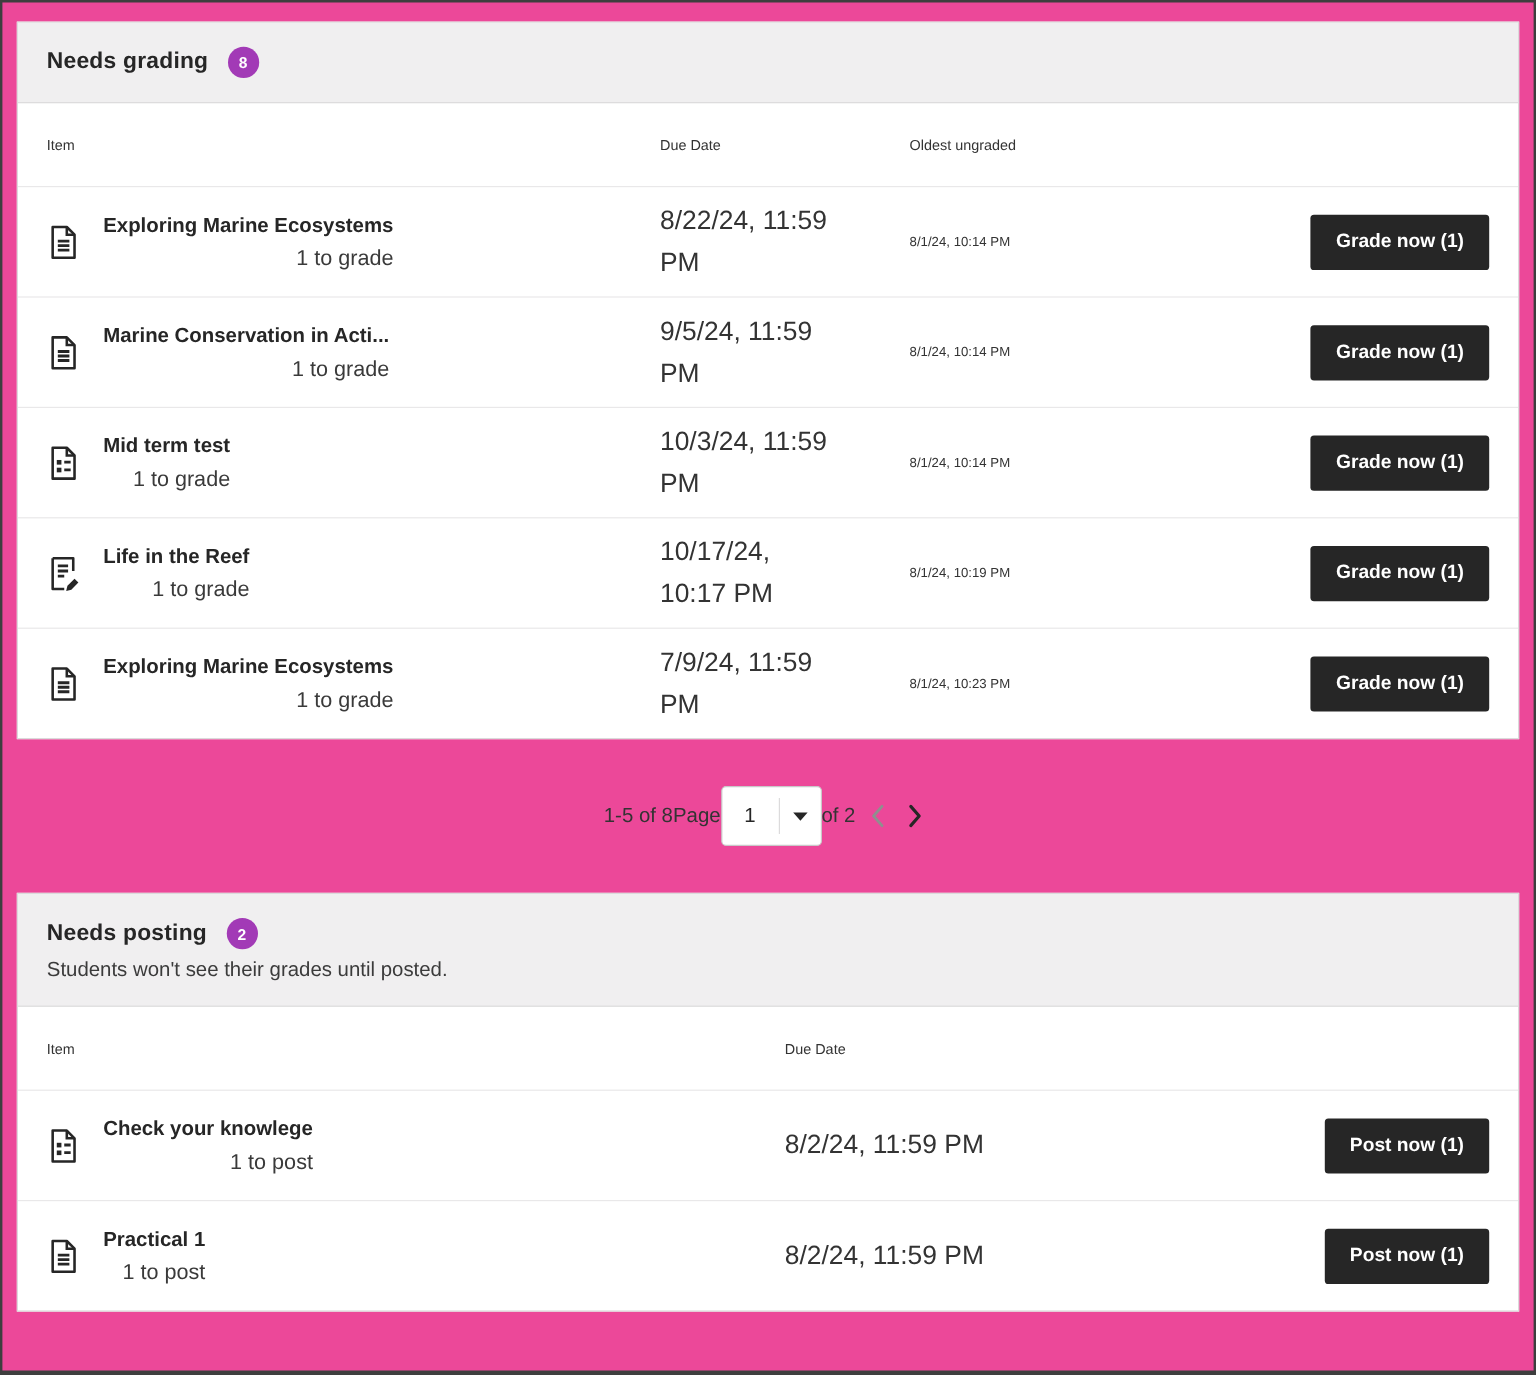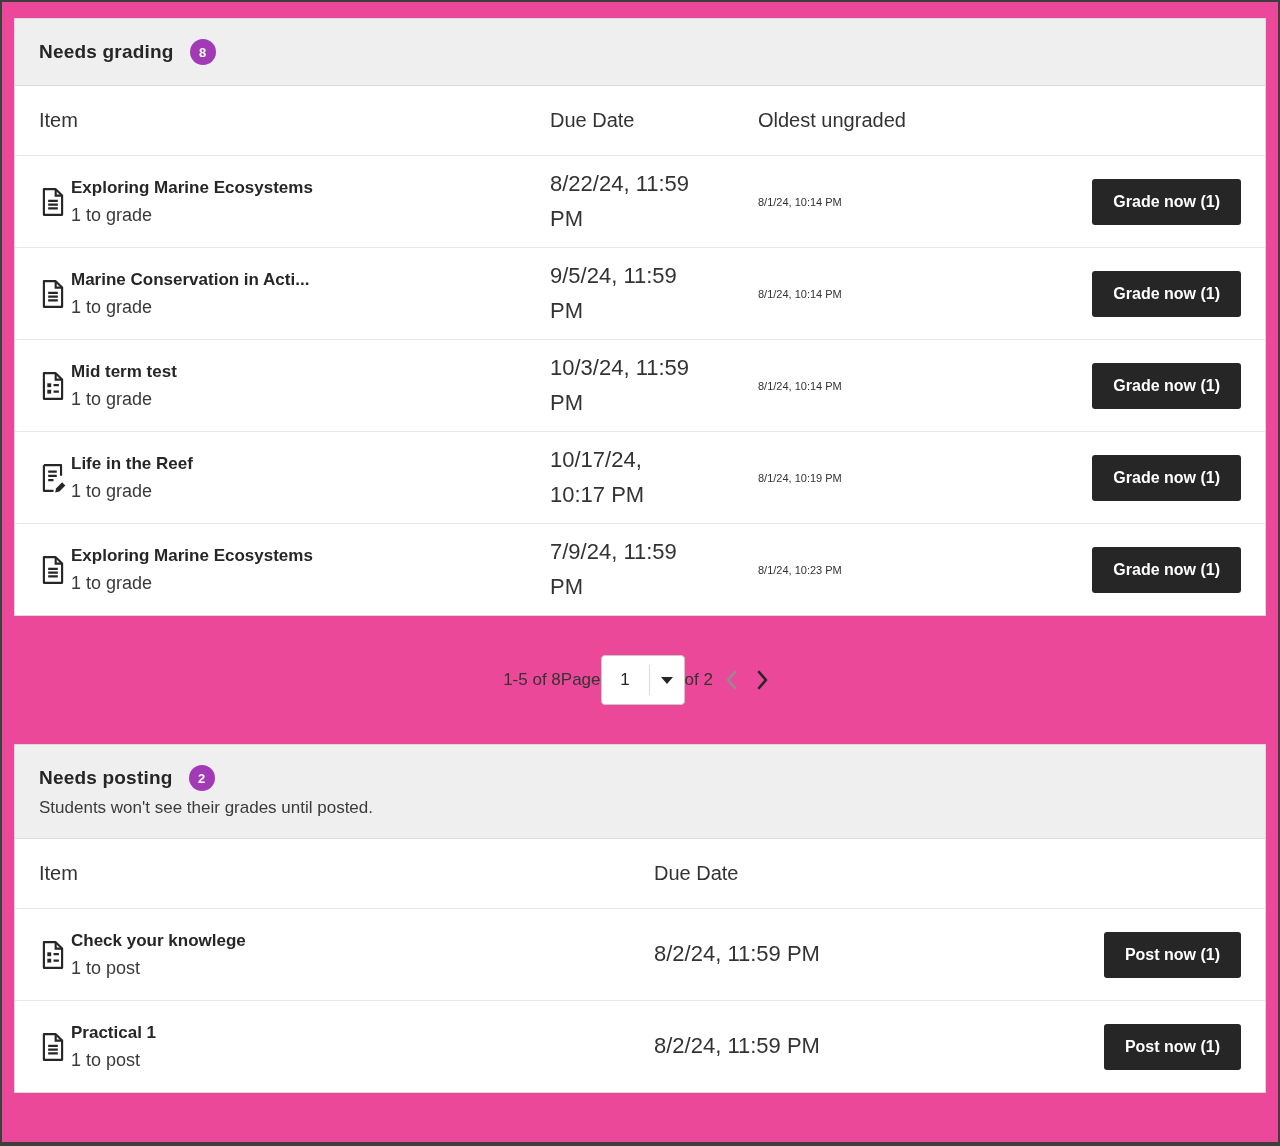--- a/index.html
+++ b/index.html
@@ -47,25 +47,25 @@
 
   .np-cols, .np-row {
     display:grid;
     grid-template-columns:615px 1fr auto;
     align-items:center;
     padding:0 24px;
   }
   .np-cols { min-height:69px; }
   .np-row { min-height:92px; border-top:1px solid #e9e8e9; }
 
-  .col-h { font-size:20px; color:#333333; }
+  .col-h { font-size:12px; color:#333333; }
 
   .item-cell { display:flex; align-items:center; }
   .item-icon { width:30px; flex:0 0 30px; display:flex; align-items:center; }
-  .item-text { margin-left:2px; }
+  .item-text { margin-left:17px;text-align:right; }
   .item-title { font-size:17px; font-weight:700; color:#262626; }
   .item-sub { font-size:18px; color:#3a3a3a; margin-top:7px; }
 
   .date-cell { font-size:22px; color:#333333; padding-right:56px; line-height:1.55; }
   .oldest-cell { font-size:11px; color:#333333; }
 
   .action-cell { justify-self:end; }
   .dark-btn {
     background:#262626; color:#ffffff;
     border:none; border-radius:3px;

